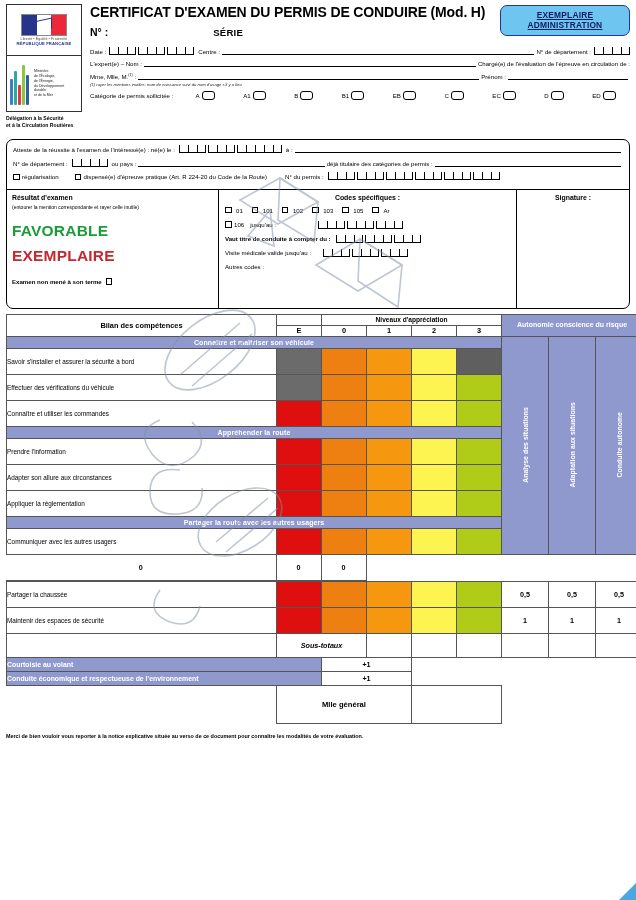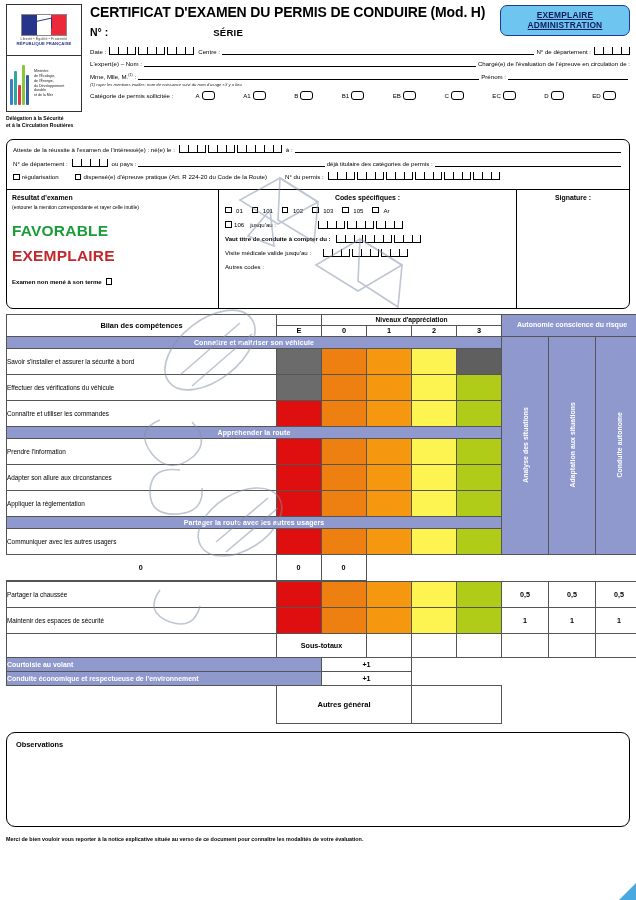--- a/index.html
+++ b/index.html
@@ -661,21 +661,21 @@
       <td class="cell" style="background:#f5970f;"></td>
       <td class="cell" style="background:#fdf452;"></td>
       <td class="cell" style="background:#b0cc18;"></td>
       <td class="score">1</td>
       <td class="score">1</td>
       <td class="score">1</td>
     </tr>
 
     <tr>
       <td style="border-right:none;"></td>
-      <td class="sous-tot" colspan="2" style="border-left:0.8px solid #555;">Sous-totaux</td>
+      <td class="sous-tot" colspan="2" style="border-left:0.8px solid #555;font-style:italic;">Sous-totaux</td>
       <td></td>
       <td></td>
       <td></td>
       <td></td>
       <td></td>
       <td></td>
     </tr>
 
     <tr>
       <td class="bonus-lbl" colspan="2">Courtoisie au volant</td>
@@ -691,32 +691,29 @@
       <td class="bonus-val" colspan="2">+1</td>
       <td class="noborder"></td>
       <td class="noborder"></td>
       <td class="noborder"></td>
       <td class="noborder"></td>
       <td class="noborder"></td>
     </tr>
 
     <tr>
       <td class="noborder"></td>
-      <td class="total-lbl" colspan="3">Autres général</td>
+      <td class="total-lbl" colspan="3">Mlle général</td>
       <td colspan="2"></td>
       <td class="noborder"></td>
       <td class="noborder"></td>
       <td class="noborder"></td>
     </tr>
   </tbody>
     </table>
 
-  <div class="obs">
-    <div class="obs-title">Observations</div>
-  </div>
 
   <div class="footer-note">Merci de bien vouloir vous reporter à la notice explicative située au verso de ce document pour connaître les modalités de votre évaluation.</div>
 
   <div class="corner"></div>
 
   <svg class="wm" viewBox="0 0 420 480">
     <g fill="none" stroke="#7f8fa6" stroke-width="1.6">
       <path d="M120 30 l40 -22 38 24 -40 22z"></path>
       <path d="M160 8 l38 24 -4 40 -36 -22z"></path>
       <path d="M196 95 l44 -26 42 26 -44 26z"></path>

